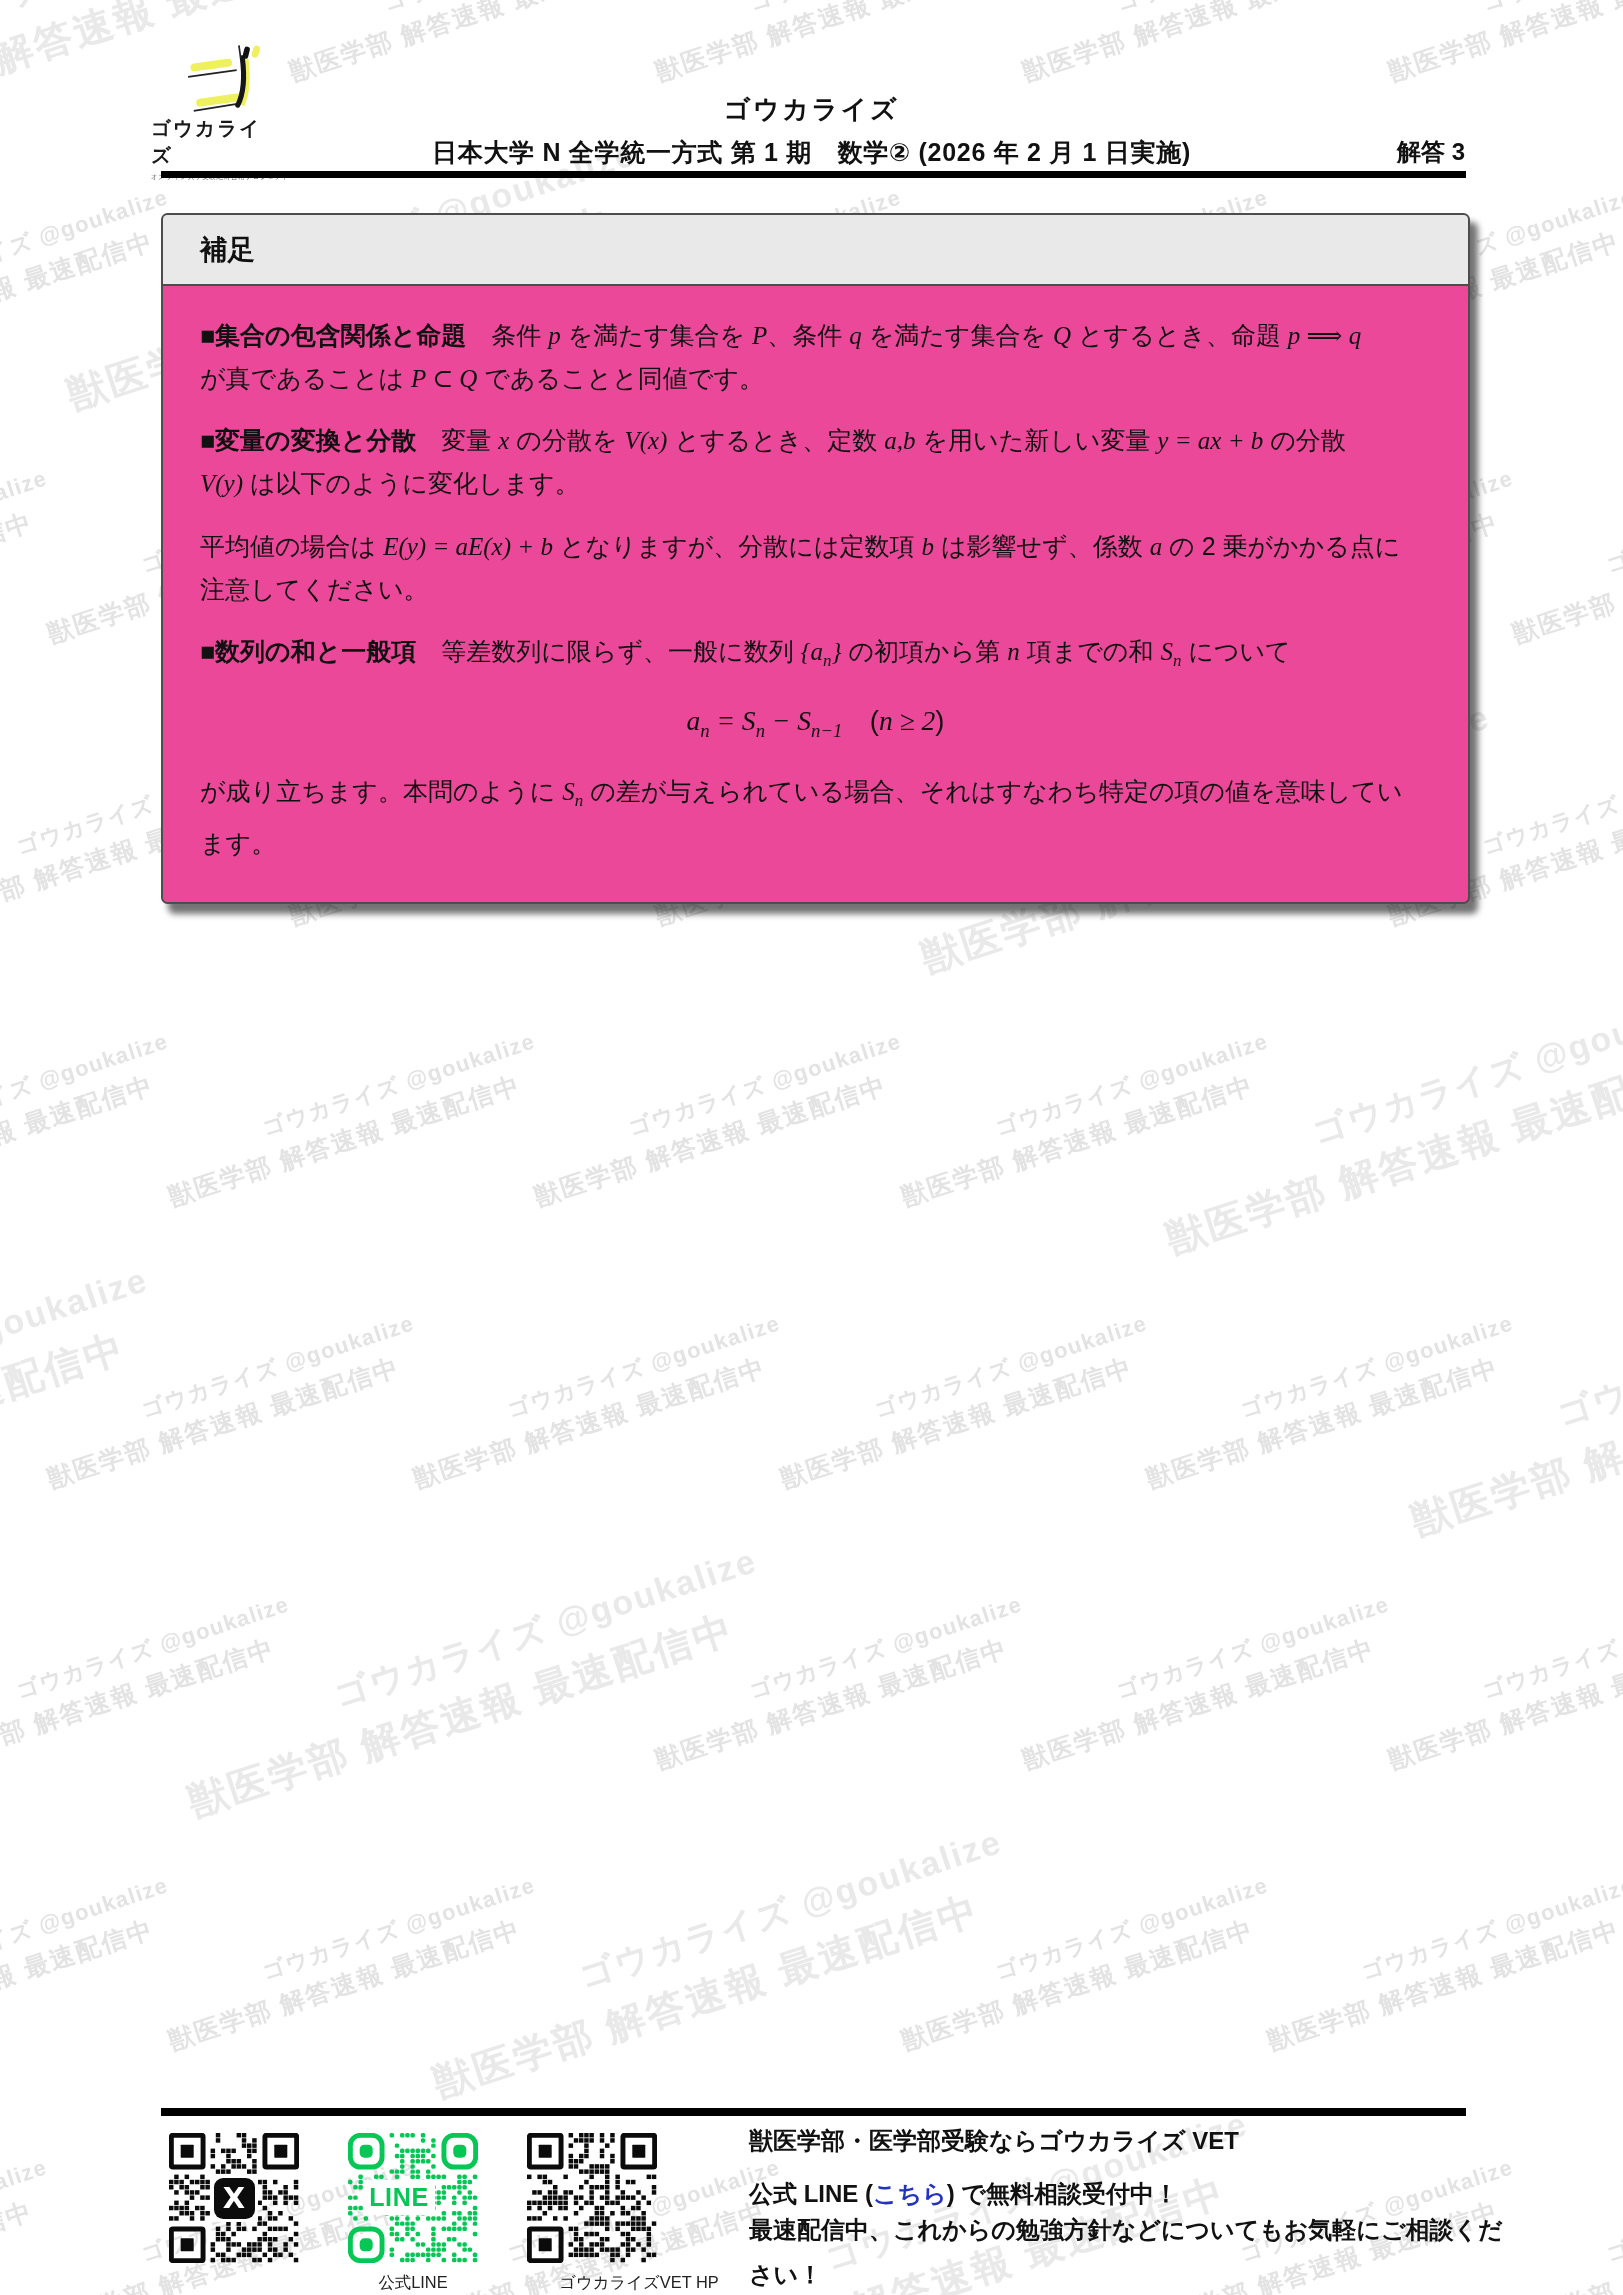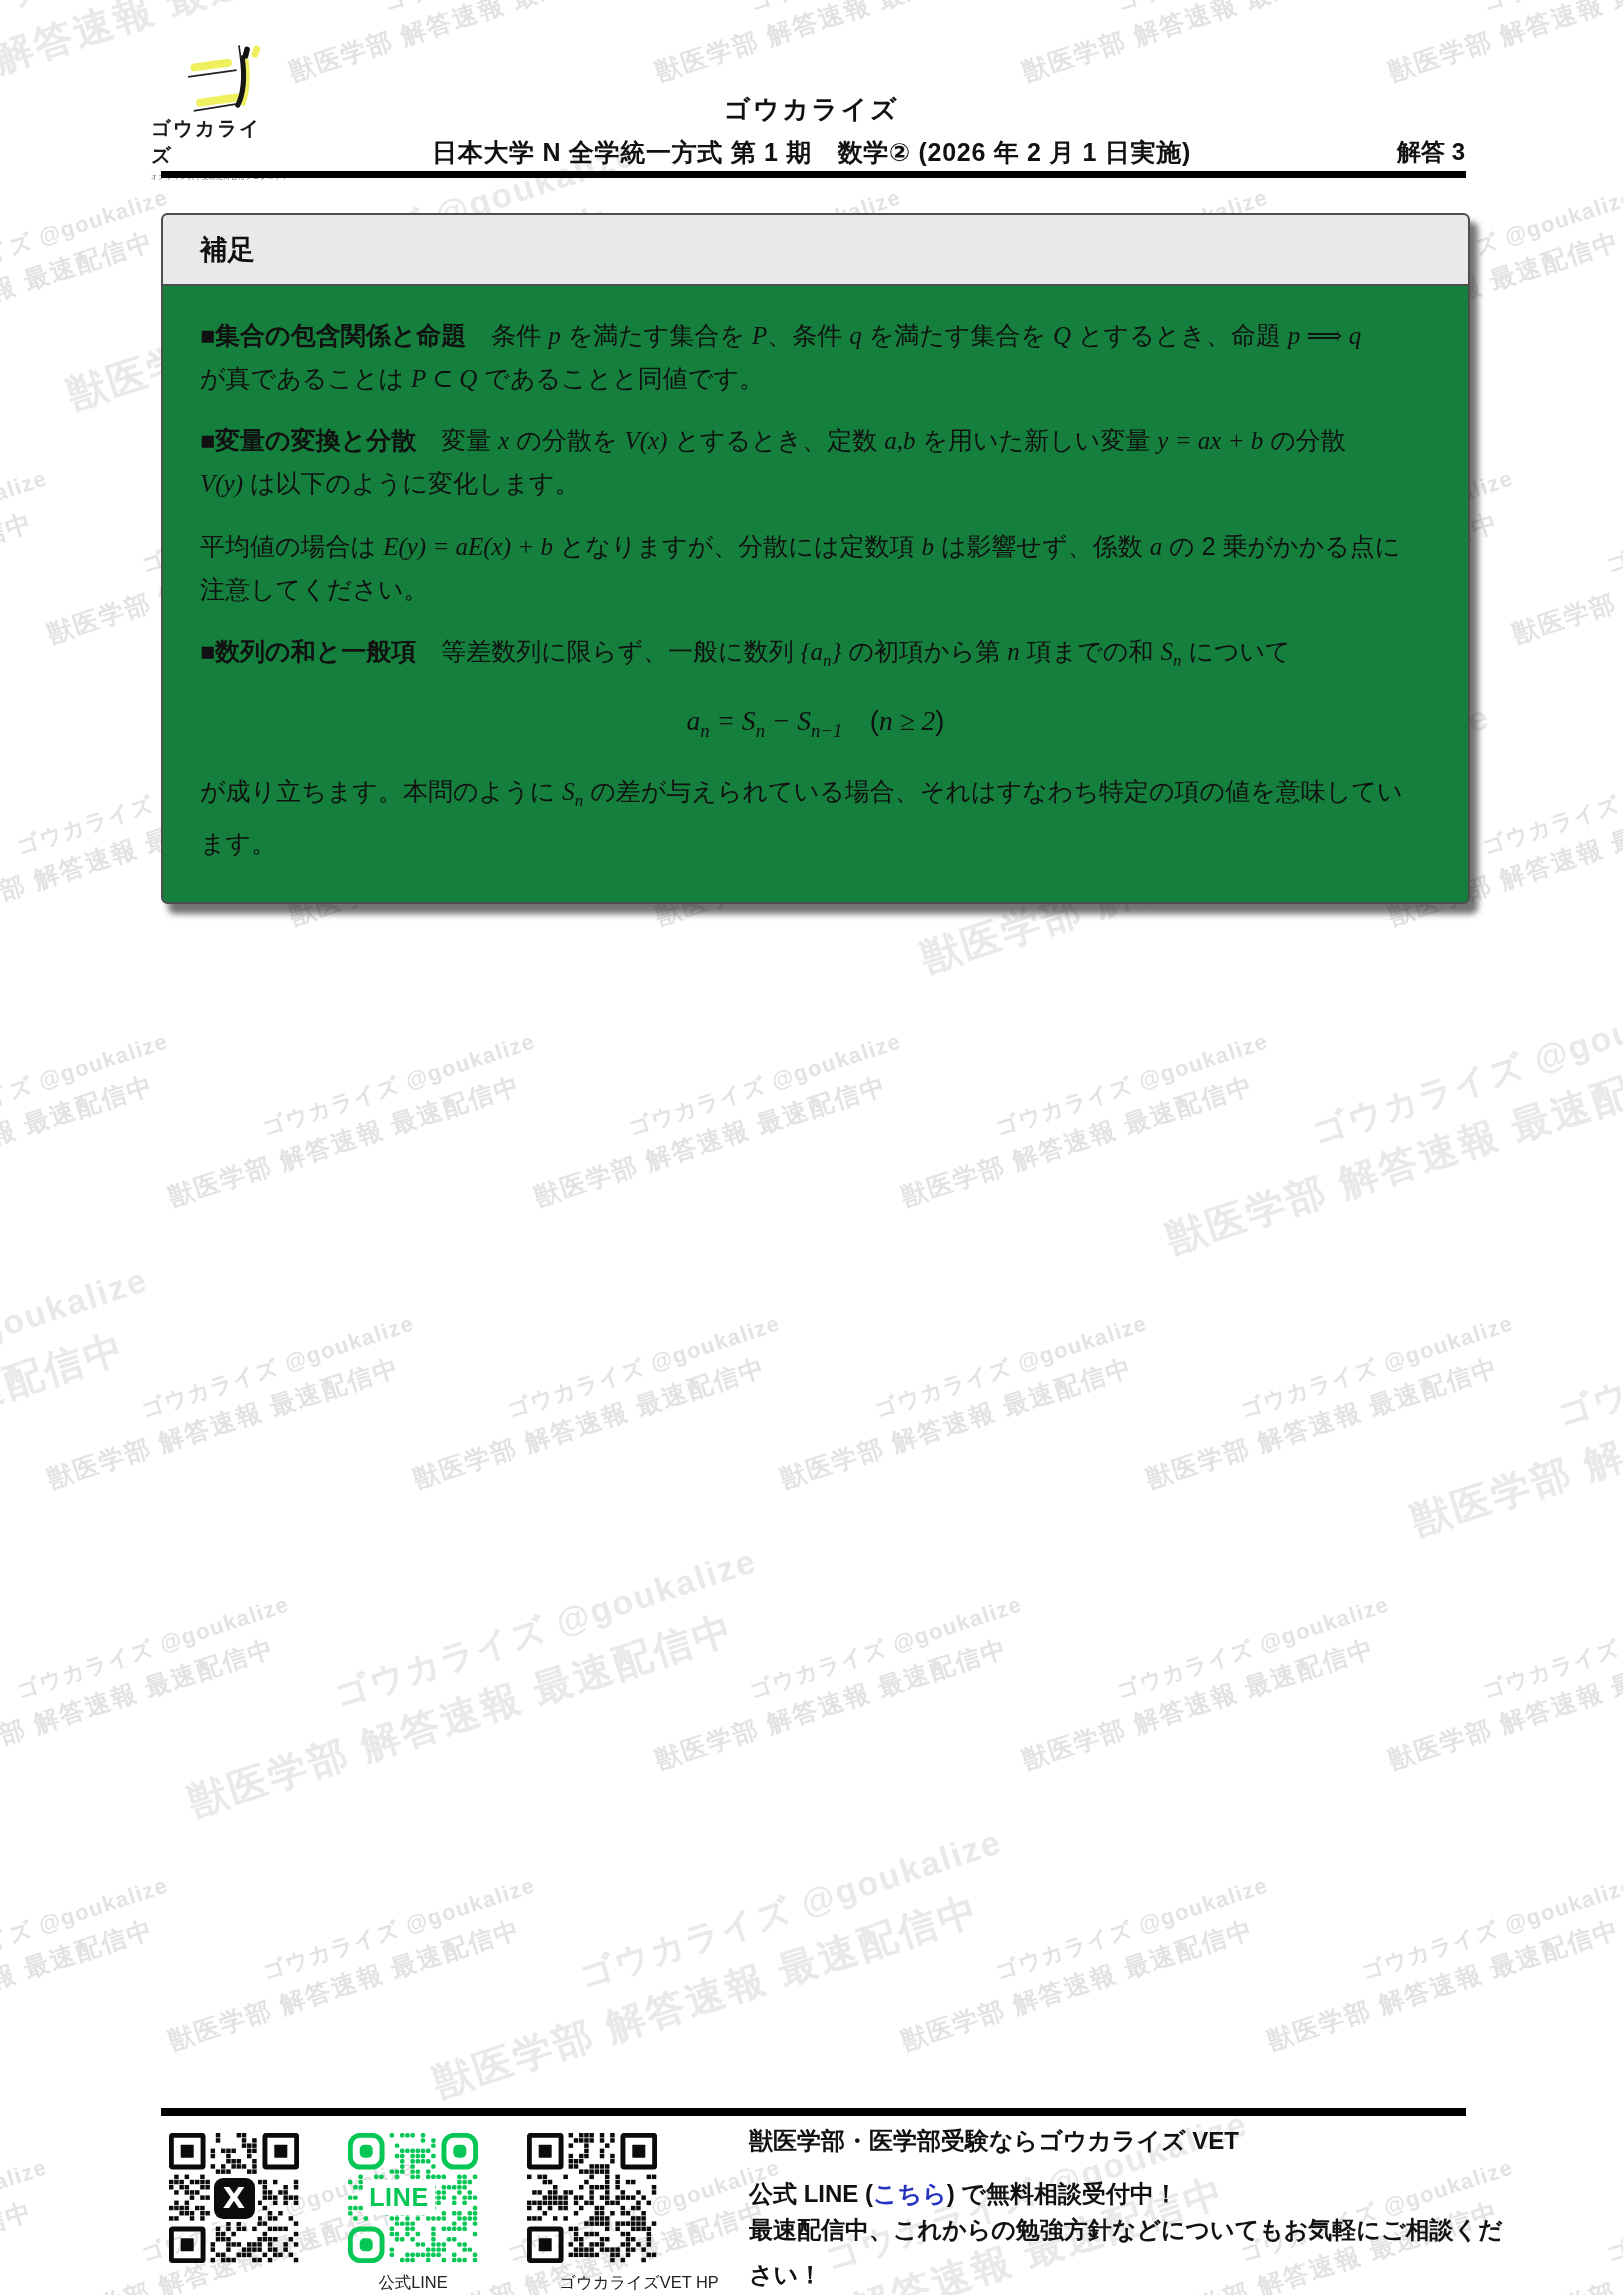--- a/index.html
+++ b/index.html
@@ -16,21 +16,21 @@
   #logo .brand{font-size:19.6px;font-weight:bold;letter-spacing:2px;color:#1a1a1a;margin-top:1.3px;}
   #logo .tagline{font-size:6.5px;color:#555;letter-spacing:0.7px;margin-top:3.9px;white-space:nowrap;}
   .h-title{position:absolute;left:0;width:1623px;text-align:center;z-index:2;font-weight:bold;}
   #brand-title{top:92px;font-size:26px;letter-spacing:2.6px;}
   #exam-title{top:136px;font-size:25px;letter-spacing:0.7px;}
   #page-label{position:absolute;top:136px;right:158px;font-size:24px;font-weight:bold;z-index:2;}
   .rule{position:absolute;left:161px;width:1305px;background:#000;z-index:2;}
   #rule-top{top:171px;height:7.2px;}
   #rule-bottom{top:2108px;height:7.9px;}
   
-  #supp{position:absolute;left:161px;top:213px;width:1305px;z-index:1;background:#15803d;
+  #supp{position:absolute;left:161px;top:213px;width:1305px;z-index:1;background:#ec4899;
         border:2px solid #4d4d4d;border-radius:6.5px;box-shadow:7.9px 9.2px 5.9px rgba(0,0,0,0.55);}
   #supp-head{height:69px;background:#e9e9e9;border-bottom:2px solid #4d4d4d;border-radius:4.6px 4.6px 0 0;
              font-size:27.5px;font-weight:bold;line-height:69px;padding-left:37px;}
   #supp-body{padding:27.5px 37px 17px 37px;}
   .para{margin:0 0 19.6px 0;font-size:25px;line-height:43px;white-space:pre-line;text-align:justify;}
   .para .lead{font-weight:bold;}
   .eq{margin:15.7px 0 22px 0;text-align:center;font-size:27.5px;line-height:37px;}
   .math{font-family:"Liberation Serif","DejaVu Serif",serif;font-style:italic;}
   .math sub,.math sup{font-size:68%;font-style:italic;}
   

